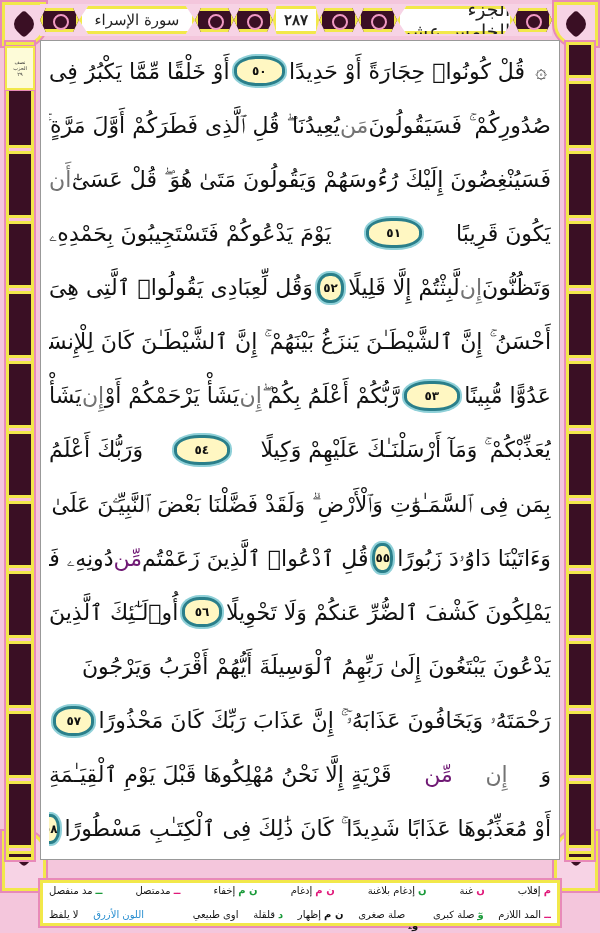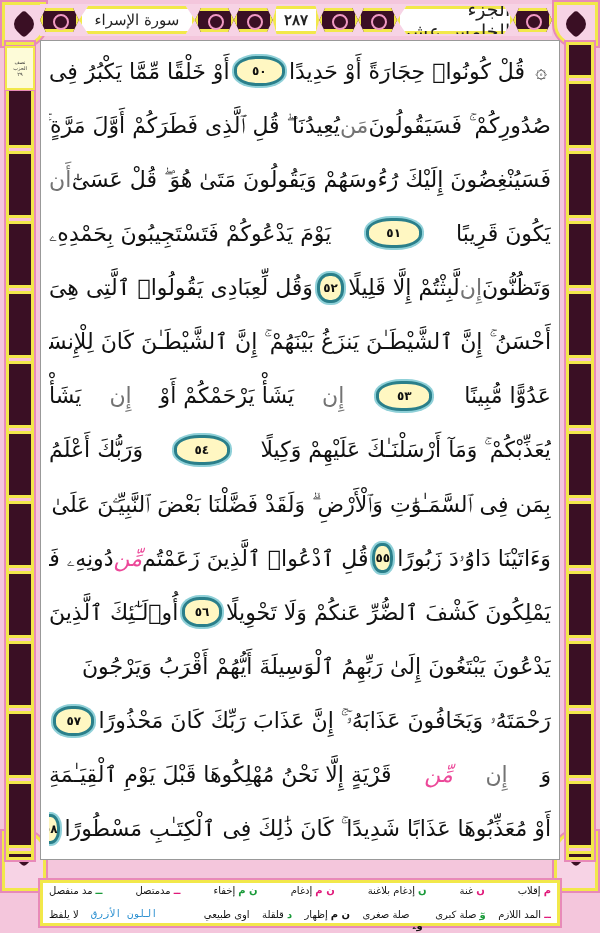--- a/index.html
+++ b/index.html
@@ -80,21 +80,21 @@
     display: flex; flex-direction: column; justify-content: space-between;
     direction: rtl;
   }
   .line {
     height: 52px; display: flex; align-items: center; justify-content: space-between;
     font-family: "DejaVu Sans", sans-serif; font-size: 22px; color: #111; white-space: nowrap;
     direction: rtl; overflow: hidden;
   }
   .seg { display: inline-block; }
   .c-red { color: #737373; }
-  .c-green { color: #ec4899; font-style: italic; }
+  .c-green { color: #701a75; }
 
   .ayah {
     display: inline-flex; align-items: center; justify-content: center;
     width: 56px; height: 30px; margin: 0 4px;
     background: #fff7c2; border: 3px solid #2a7f8a; border-radius: 45%;
     box-shadow: 0 0 0 2px #8fd0d8;
     font-size: 12px; font-weight: bold; color: #111; direction: rtl;
   }
   .star {
     display: inline-block; width: 22px; height: 22px; margin-left: 6px;
@@ -174,20 +174,21 @@
         <span class="seg">لَّبِثْتُمْ إِلَّا قَلِيلًا</span>
         <span class="ayah">٥٢</span>
         <span class="seg">وَقُل لِّعِبَادِى يَقُولُوا۟ ٱلَّتِى هِىَ</span>
       </div>
       <div class="line">
         <span class="seg">أَحْسَنُ ۚ إِنَّ ٱلشَّيْطَـٰنَ يَنزَغُ بَيْنَهُمْ ۚ إِنَّ ٱلشَّيْطَـٰنَ كَانَ لِلْإِنسَـٰنِ</span>
       </div>
       <div class="line">
         <span class="seg">عَدُوًّا مُّبِينًا</span>
         <span class="ayah">٥٣</span>
+        <span class="seg">رَّبُّكُمْ أَعْلَمُ بِكُمْ ۖ</span>
         <span class="seg c-red"> إِن </span>
         <span class="seg">يَشَأْ يَرْحَمْكُمْ أَوْ</span>
         <span class="seg c-red"> إِن </span>
         <span class="seg">يَشَأْ</span>
       </div>
       <div class="line">
         <span class="seg">يُعَذِّبْكُمْ ۚ وَمَآ أَرْسَلْنَـٰكَ عَلَيْهِمْ وَكِيلًا</span>
         <span class="ayah">٥٤</span>
         <span class="seg">وَرَبُّكَ أَعْلَمُ</span>
       </div>
@@ -275,19 +276,19 @@
         <span>إظهار</span>
       </span>
       <span class="lg-item">
         <span class="sw" style="color: rgb(26, 154, 58);">د</span>
         <span>قلقلة</span>
       </span>
       <span class="lg-item">
         <span style="color: rgb(17, 17, 17); margin-left: 34px;">اوى طبيعي</span>
       </span>
       <span class="lg-item">
-        <span style="color: rgb(42, 143, 208); font-family: Liberation Mono, monospace;">اللون الأزرق</span>
+        <span style="color: rgb(42, 143, 208);">اللون الأزرق</span>
       </span>
       <span class="lg-item">
         <span style="color: rgb(17, 17, 17);">لا يلفظ</span>
       </span>
     </div>
 </div>
 
 </body></html>

